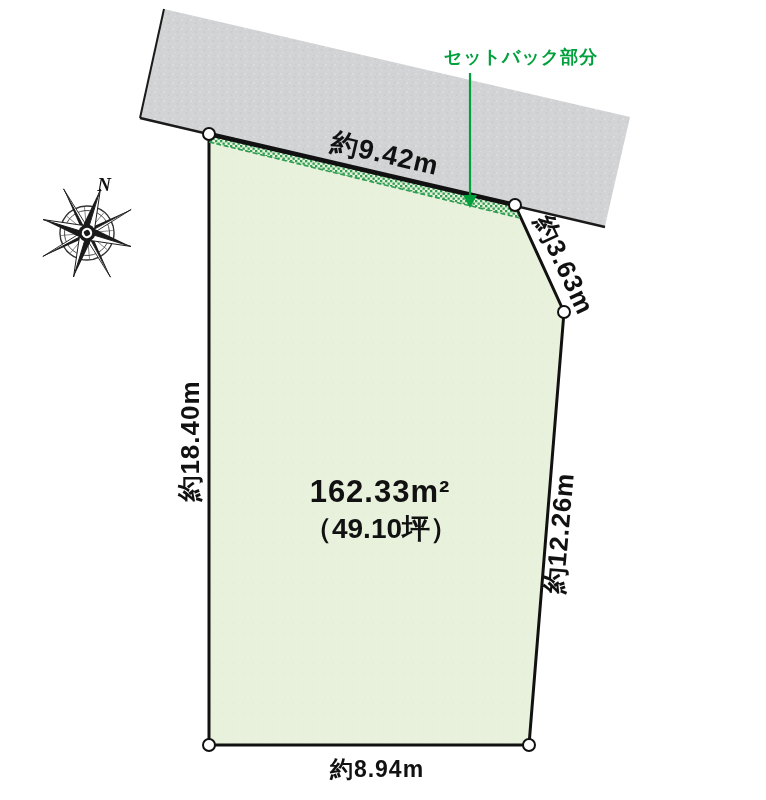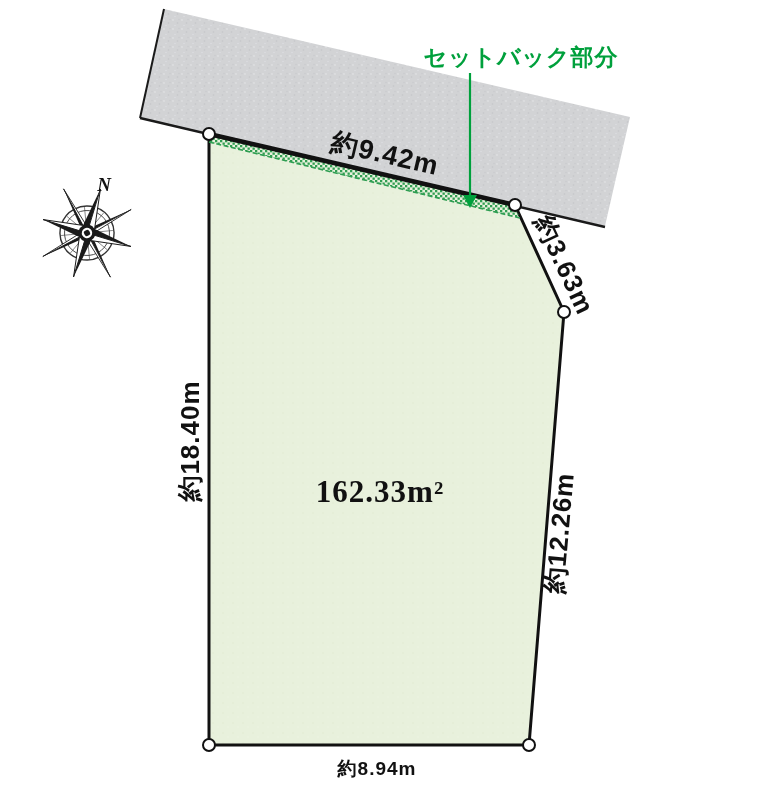--- a/index.html
+++ b/index.html
@@ -7,25 +7,25 @@
     position:relative;width:766px;height:800px;background:#ffffff;overflow:hidden;
     font-family:"Liberation Sans","DejaVu Sans",sans-serif;
   }
   .shapes{position:absolute;left:0;top:0;}
   .label{position:absolute;white-space:nowrap;transform:translate(-50%,-50%);color:#111;}
   .dim{font-size:26px;font-weight:600;letter-spacing:1px;}
   .dim-top{left:385px;top:154px;transform:translate(-50%,-50%) rotate(13.2deg);font-size:27px;}
   .dim-diag{left:564px;top:265px;transform:translate(-50%,-50%) rotate(65deg);}
   .dim-right{left:560px;top:533px;transform:translate(-50%,-50%) rotate(-85deg);}
   .dim-left{left:190px;top:441px;transform:translate(-50%,-50%) rotate(-90deg);}
-  .dim-bottom{left:377px;top:769px;font-size:19px;}
+  .dim-bottom{left:377px;top:769px;font-size:23px;}
   .plot-title{left:385px;top:421px;font-size:46px;font-weight:bold;letter-spacing:3px;}
-  .area-m2{left:380px;top:492px;font-size:31px;font-weight:600;letter-spacing:1px;font-family:Liberation Serif, serif;}
+  .area-m2{left:380px;top:492px;font-size:31px;font-weight:600;letter-spacing:1px;}
   .area-tsubo{left:381px;top:529px;font-size:28px;font-weight:600;}
-  .setback-label{left:521px;top:57px;font-size:23px;font-weight:600;letter-spacing:1px;}
+  .setback-label{left:521px;top:57px;font-size:18px;font-weight:600;letter-spacing:1px;}
   .north-label{left:104px;top:185px;font-size:19px;font-style:italic;font-weight:bold;
     font-family:"Liberation Serif","DejaVu Serif",serif;}
 </style>
 </head>
 <body>
 
 <div class="canvas">
 
   <svg class="shapes" width="766" height="800" viewBox="0 0 766 800">
     <defs>
@@ -116,13 +116,14 @@
 
   <div class="label setback-label" style="color:#00a03c">セットバック部分</div>
 
   <div class="label dim dim-top">約9.42m</div>
   <div class="label dim dim-diag">約3.63m</div>
   <div class="label dim dim-right">約12.26m</div>
   <div class="label dim dim-left">約18.40m</div>
   <div class="label dim dim-bottom">約8.94m</div>
 
   <div class="label area-m2">162.33m²</div>
+  <div class="label area-tsubo">（49.10坪）</div>
 </div>
 
 </body></html>

